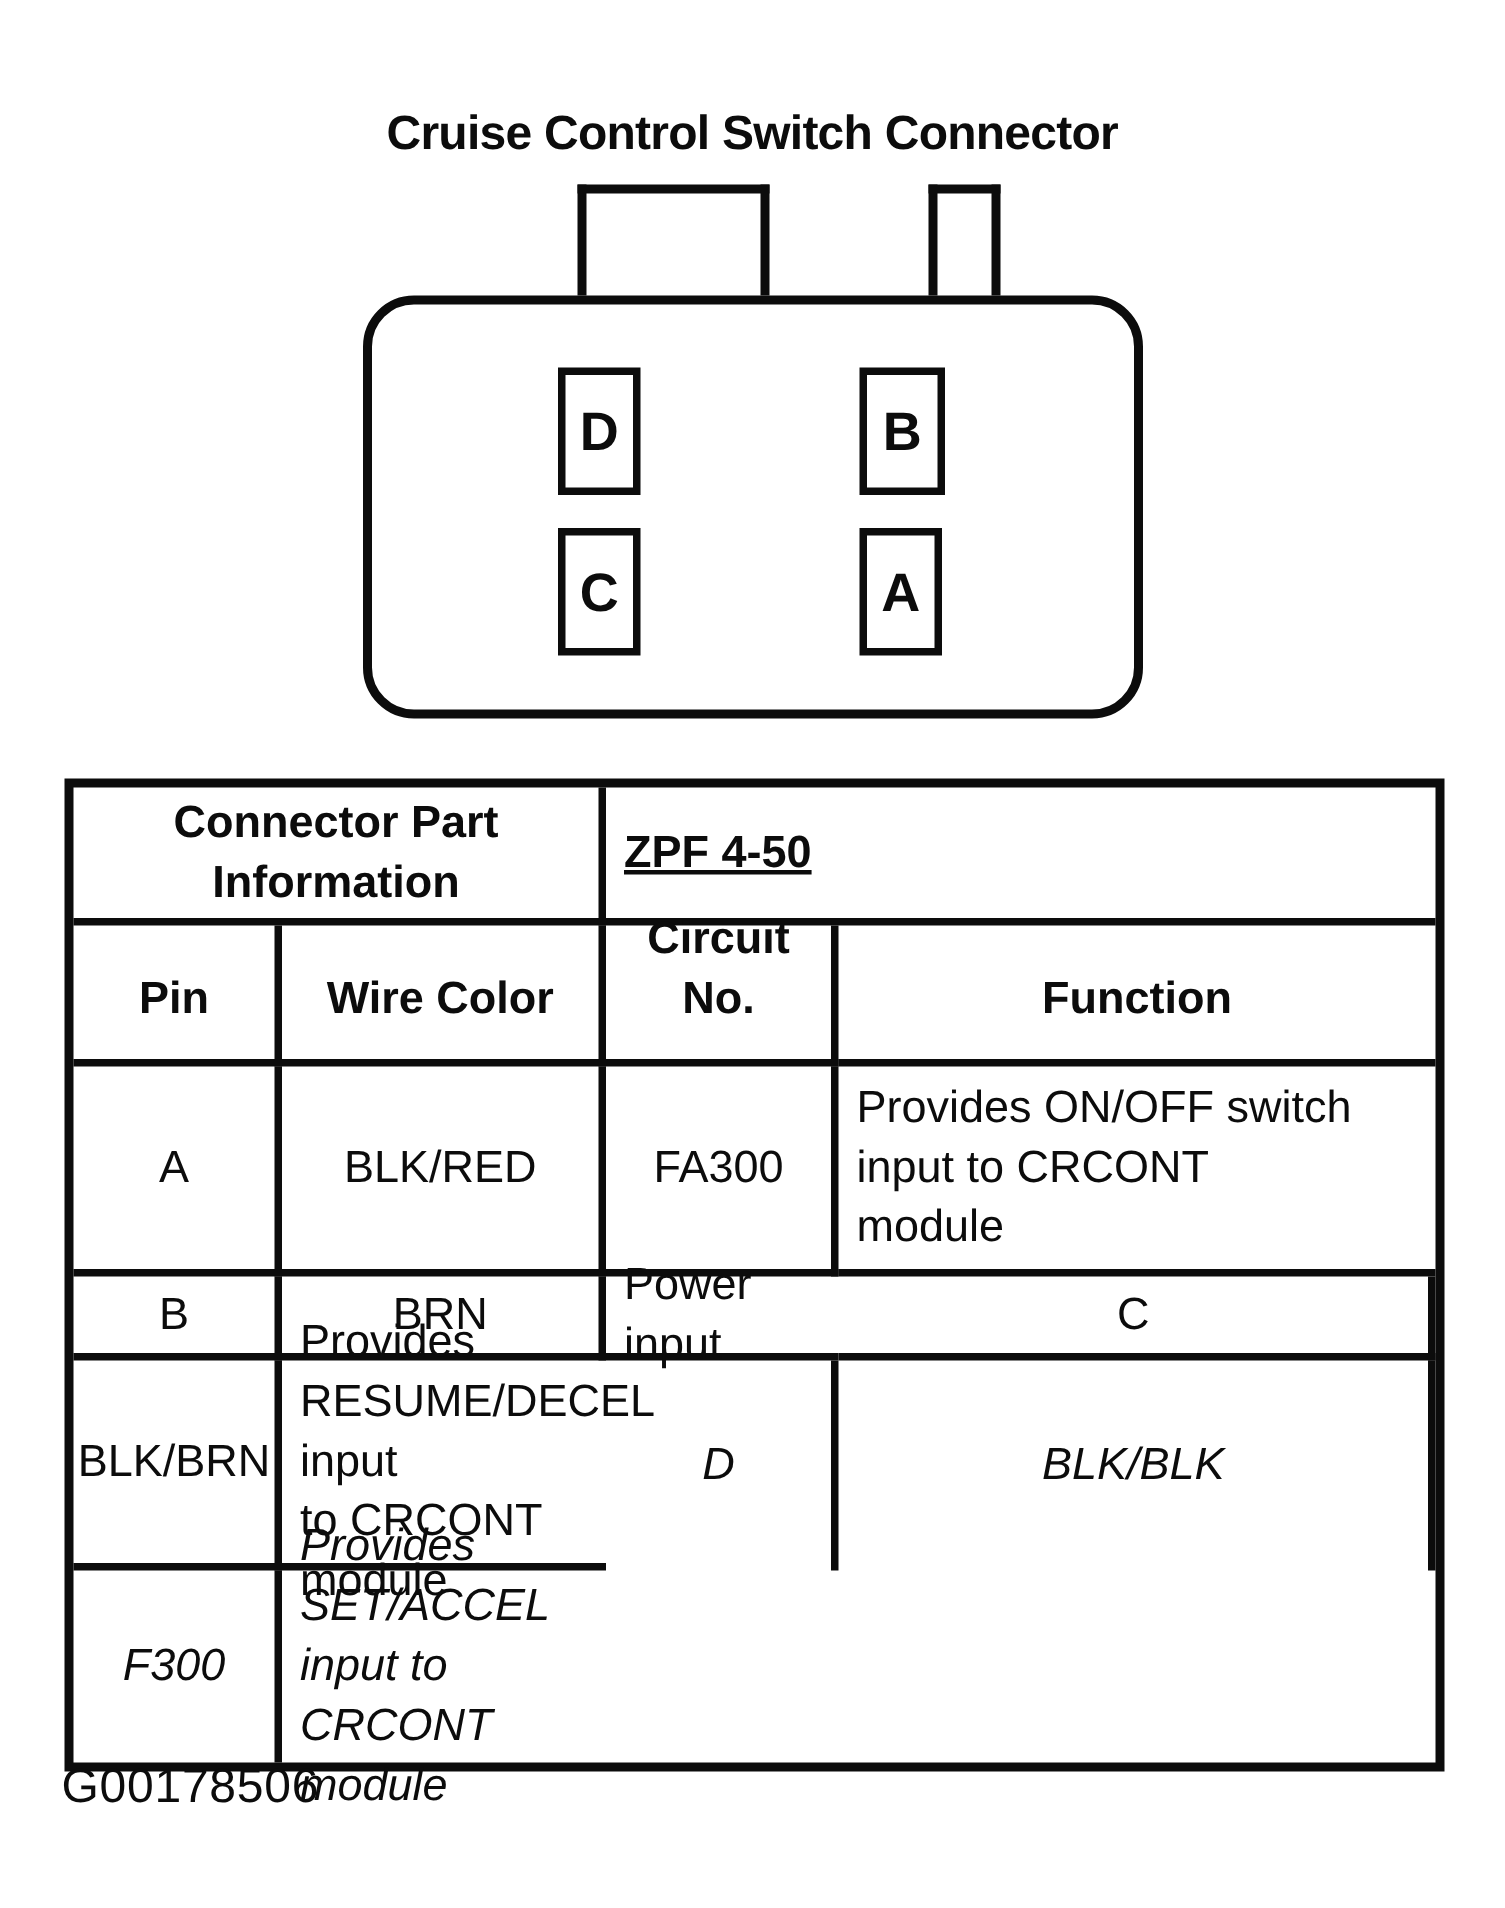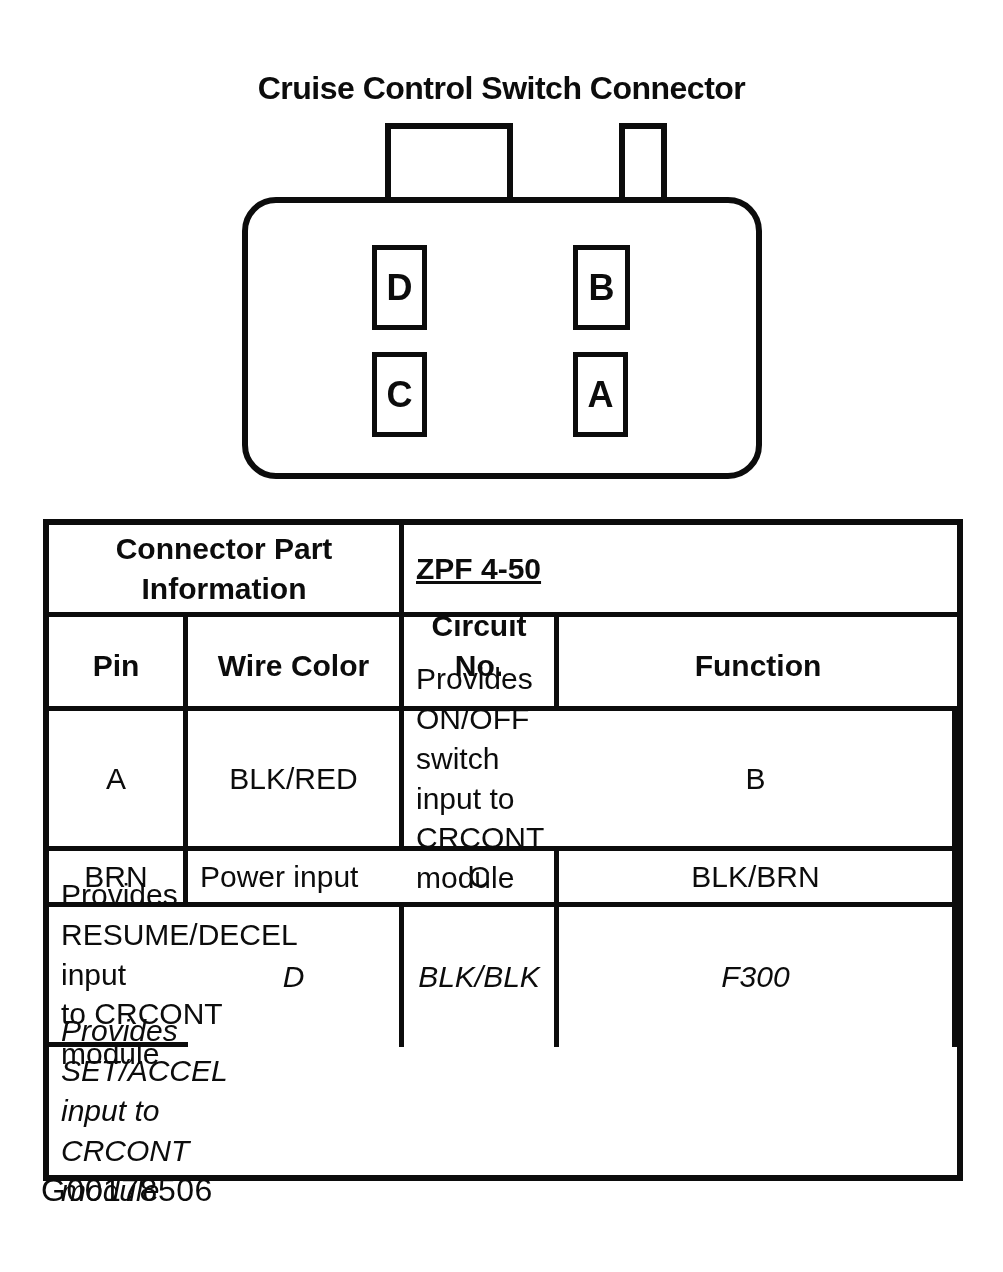--- a/index.html
+++ b/index.html
@@ -98,20 +98,21 @@
     <div class="cell span2b head left-align">ZPF 4-50</div>
 
     <div class="cell head bottom-align">Pin</div>
     <div class="cell head bottom-align">Wire Color</div>
     <div class="cell head bottom-align prewrap">Circuit
 No.</div>
     <div class="cell head bottom-align last-col">Function</div>
 
     <div class="cell">A</div>
     <div class="cell">BLK/RED</div>
+    <div class="cell">FA300</div>
     <div class="cell last-col left-align func">Provides ON/OFF switch
 input to CRCONT
 module</div>
 
     <div class="cell">B</div>
     <div class="cell">BRN</div>
     <div class="cell last-col left-align func">Power input</div>
 
     <div class="cell">C</div>
     <div class="cell">BLK/BRN</div>

